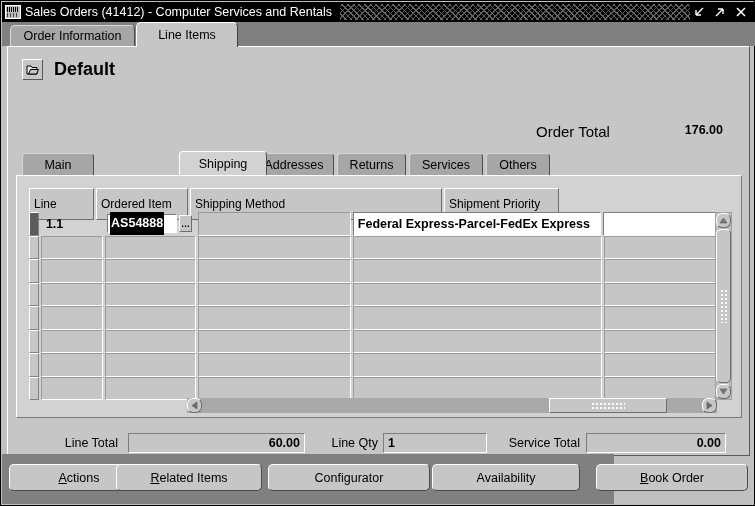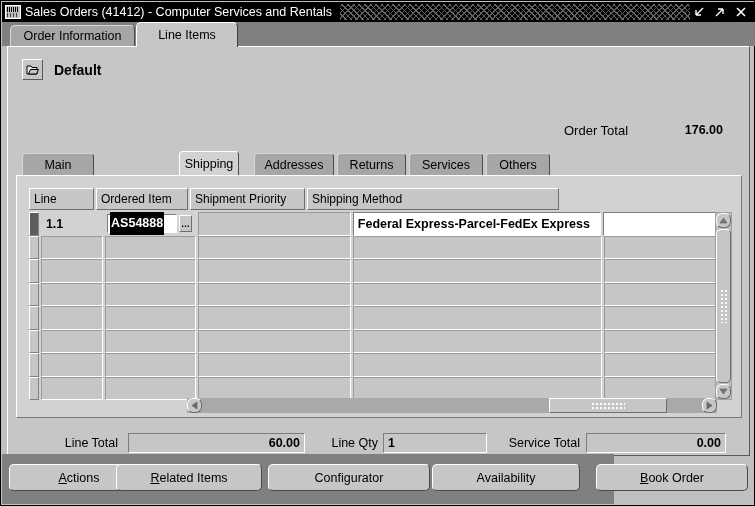--- a/index.html
+++ b/index.html
@@ -159,28 +159,27 @@
     border-top: 1px solid #ffffff;
     border-left: 1px solid #ffffff;
     border-right: 1px solid #5a5a5a;
     border-bottom: 1px solid #5a5a5a;
     box-sizing: border-box;
     display: flex; align-items: center; justify-content: center;
   }
   .default-label {
     margin-left: 11px;
     font-weight: bold;
-    font-size: 14px;
+    font-size: 18px;
   }
 
   .order-total-label {
     position: absolute;
     left: 528px; top: 76px;
-    font-size: 13px;
-    margin-left: 28px;
+    font-size: 15px;
   }
   .order-total-value {
     position: absolute;
     left: 620px; top: 76px;
     width: 95px;
     text-align: right;
     font-weight: bold;
     font-size: 12.5px;
   }
 
@@ -230,21 +229,21 @@
     box-sizing: border-box;
   }
 
   .hdrrow {
     position: absolute;
     left: 12px; top: 12px;
     height: 22px;
     display: flex;
   }
   .hdrcell {
-    height: 22px;
+    height: 32px;
     background: #c6c6c6;
     border-top: 1px solid #ffffff;
     border-left: 1px solid #ffffff;
     border-right: 1px solid #6e6e6e;
     border-bottom: 1px solid #6e6e6e;
     box-sizing: border-box;
     display: flex; align-items: center;
     padding-left: 4px;
     font-size: 12px;
     margin-right: 2px;
@@ -506,21 +505,21 @@
       <div class="default-label">Default</div>
     </div>
 
     <div class="order-total-label">Order Total</div>
     <div class="order-total-value">176.00</div>
 
     <div class="subtabstrip">
       <div class="subtab" style="left:6px;width:72px;">
         <span>Main</span>
       </div>
-      <div class="subtab active" style="left:163px;width:60px;">
+      <div class="subtab active" style="left:163px;width:88px;">
         <span>Shipping</span>
       </div>
       <div class="subtab" style="left:238px;width:80px;">
         <span>Addresses</span>
       </div>
       <div class="subtab" style="left:321px;width:69px;">
         <span>Returns</span>
       </div>
       <div class="subtab" style="left:393px;width:74px;">
         <span>Services</span>
@@ -528,22 +527,22 @@
       <div class="subtab" style="left:470px;width:64px;">
         <span>Others</span>
       </div>
     </div>
 
     <div class="gridwrap">
 
       <div class="hdrrow">
         <div class="hdrcell" style="width:65px;">Line</div>
         <div class="hdrcell" style="width:92px;">Ordered Item</div>
+        <div class="hdrcell" style="width:252px;">Shipping Method</div>
         <div class="hdrcell" style="width:115px;">Shipment Priority</div>
-        <div class="hdrcell" style="width:252px;">Shipping Method</div>
       </div>
 
       <div class="gridbody">
 
         <div class="grow">
           <div class="gutter sel"></div>
           <div class="gcell plain" style="width:63px;">1.1</div>
           <div class="gcell plain" style="width:92px;display:flex;align-items:center;padding-left:2px;">
             <div class="inline-field" style="width:70px;">
               <span class="sel-text">AS54888</span>

